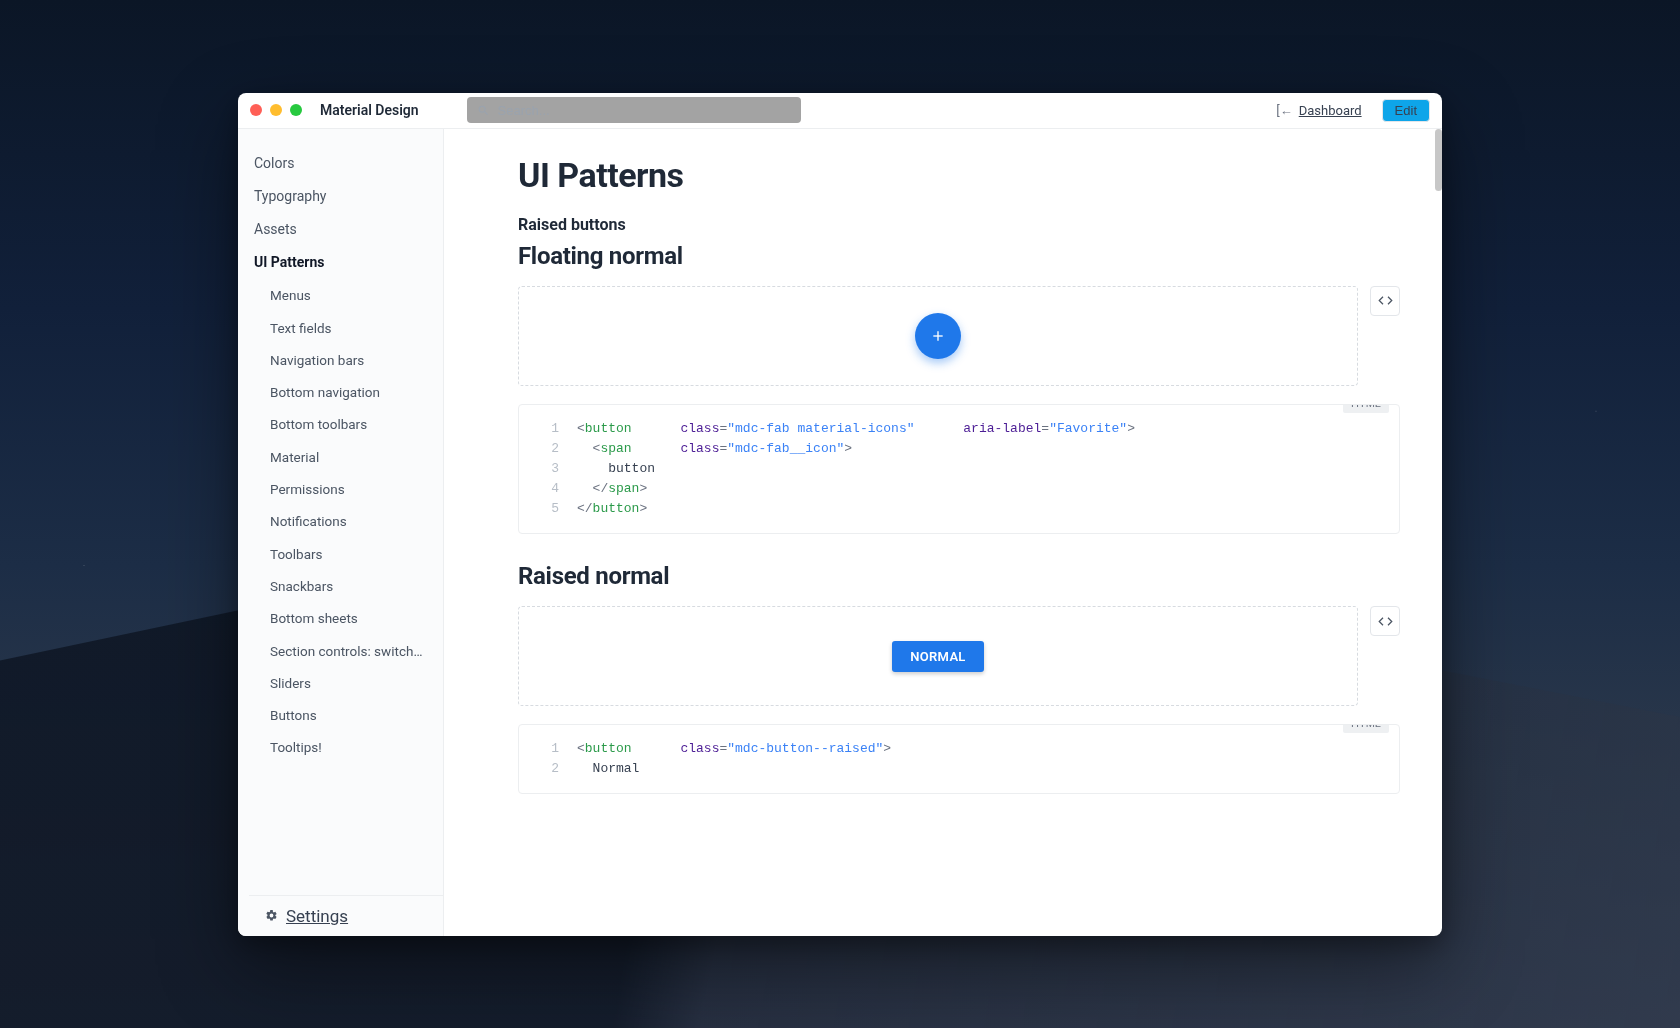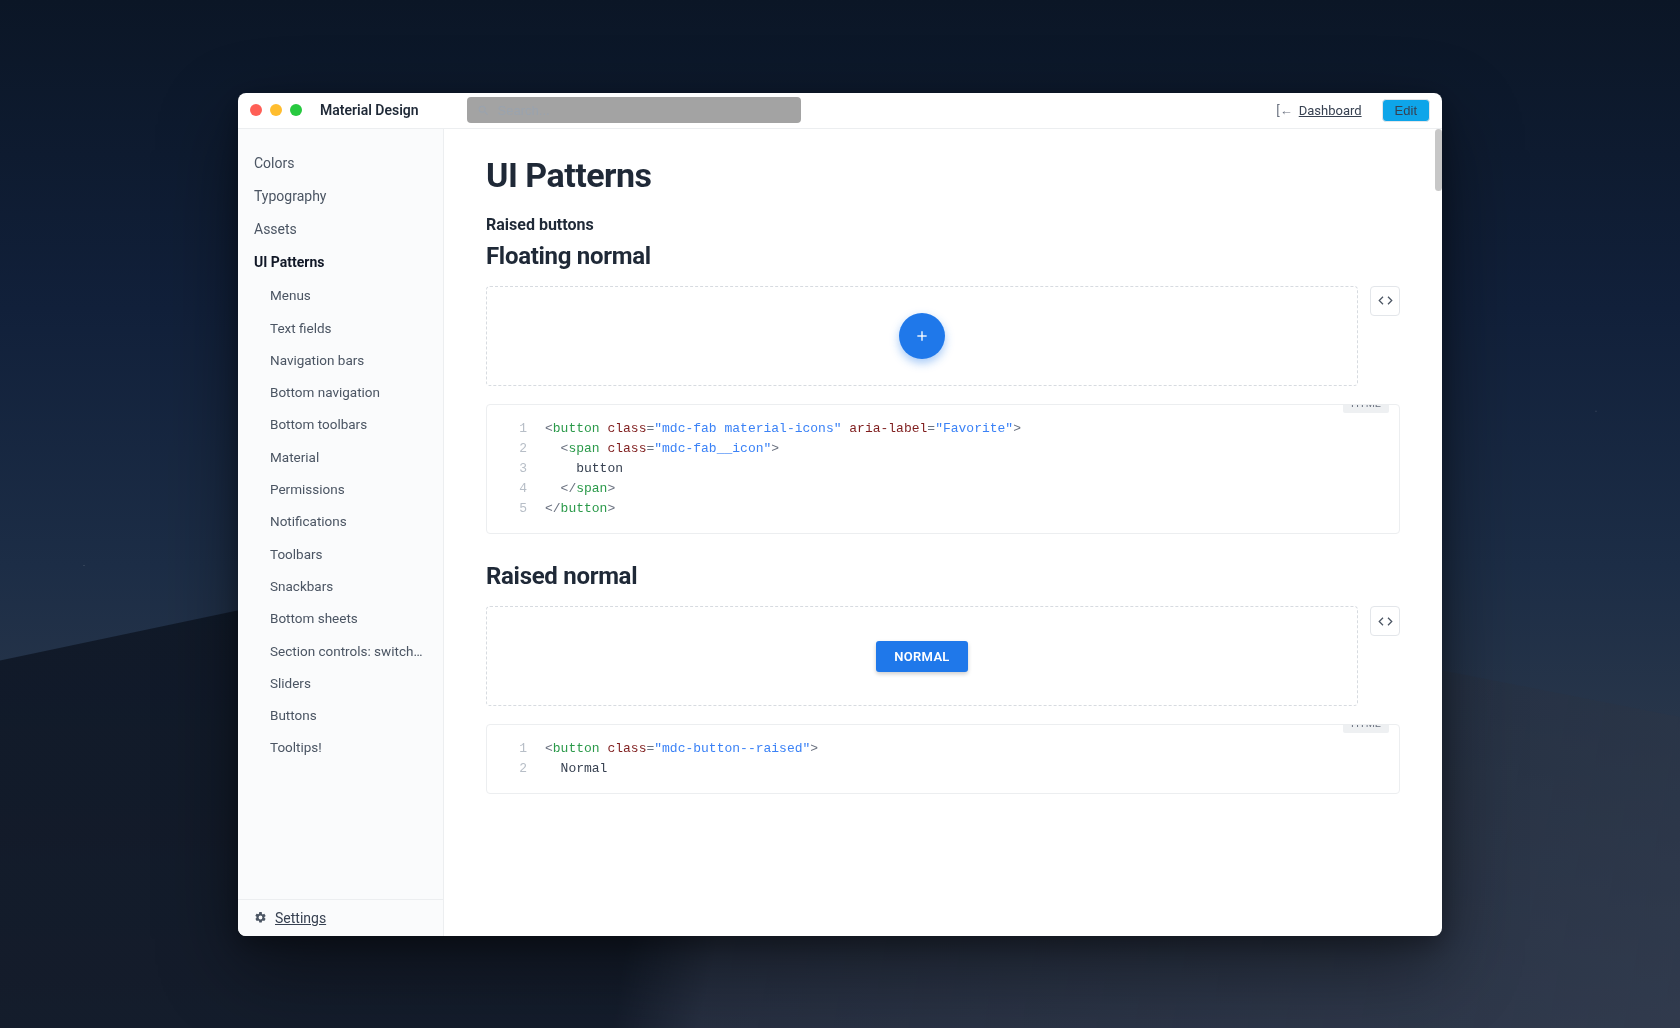--- a/index.html
+++ b/index.html
@@ -70,21 +70,21 @@
   font-size: 13px; color: #374151; cursor: pointer;
   margin-right: 8px;
 }
 .dash-link .arrow { color: #6b7280; }
 .dash-link .lbl { text-decoration: underline; }
 .edit-btn {
   font-size: 13px; color: #374151;
   border: 1px solid #e3e6ea; border-radius: 4px;
   padding: 3px 12px; background: #0ea5e9; cursor: pointer;
 }
-.body { flex: 1; display: flex; overflow: hidden; }
+.body { flex: 1; display: flex; overflow: hidden; gap: 32px; }
 .sidebar {
   width: 206px; background: #fafbfc; border-right: 1px solid #eceef0;
   display: flex; flex-direction: column;
   padding-top: 18px;
 }
 .nav { flex: 1; overflow-y: auto; }
 .nav-item {
   padding: 4px 16px;
   font-size: 14px;
   color: #4b5563;
@@ -94,21 +94,21 @@
   overflow: hidden;
   text-overflow: ellipsis;
 }
 .nav-item.top { font-weight: 400; }
 .nav-item.active { font-weight: 700; color: #111827; }
 .nav-sub { padding-left: 32px; font-size: 13.5px; color: #4b5563; }
 .sidebar-footer {
   border-top: 1px solid #eceef0;
   padding: 10px 16px;
   display: flex; align-items: center; gap: 8px;
-  font-size: 14px; color: #374151;
+  font-size: 17px; color: #374151; margin-left: 11px;
 }
 .sidebar-footer .lbl { text-decoration: underline; cursor: pointer; }
 .sidebar-footer svg { width: 13px; height: 13px; fill: #4b5563; }
 .content {
   flex: 1; overflow-y: auto; padding: 26px 42px 40px 42px;
   color: #1f2937;
   position: relative;
 }
 .content h1 { font-size: 34px; font-weight: 700; margin-bottom: 20px; letter-spacing: -.5px; }
 .content h3.sub { font-size: 16px; font-weight: 700; margin-bottom: 8px; }
@@ -161,21 +161,21 @@
 .code-block .lang-badge {
   position: absolute; top: -11px; right: 10px;
   background: #eef0f2; color: #6b7280;
   font-size: 11px; padding: 1px 8px; border-radius: 2px;
   font-family: -apple-system, sans-serif;
 }
 .code-line { display: flex; white-space: pre; }
 .ln { color: #b7bec7; width: 24px; text-align: right; margin-right: 18px; user-select: none; }
 .p-punc { color: #6b7280; }
 .p-tag { color: #2b9a4a; }
-.p-attr { color: #7f1d1d; }
+.p-attr { color: #4c1d95; margin-left: 41px; }
 .p-str { color: #3b82f6; }
 .p-text { color: #374151; }
 .scroll-indicator {
   position: absolute; top: 0; right: 0; width: 7px; height: 62px;
   background: rgba(0,0,0,.22); border-radius: 4px;
 }
 </style>
 </head>
 <body>
 

